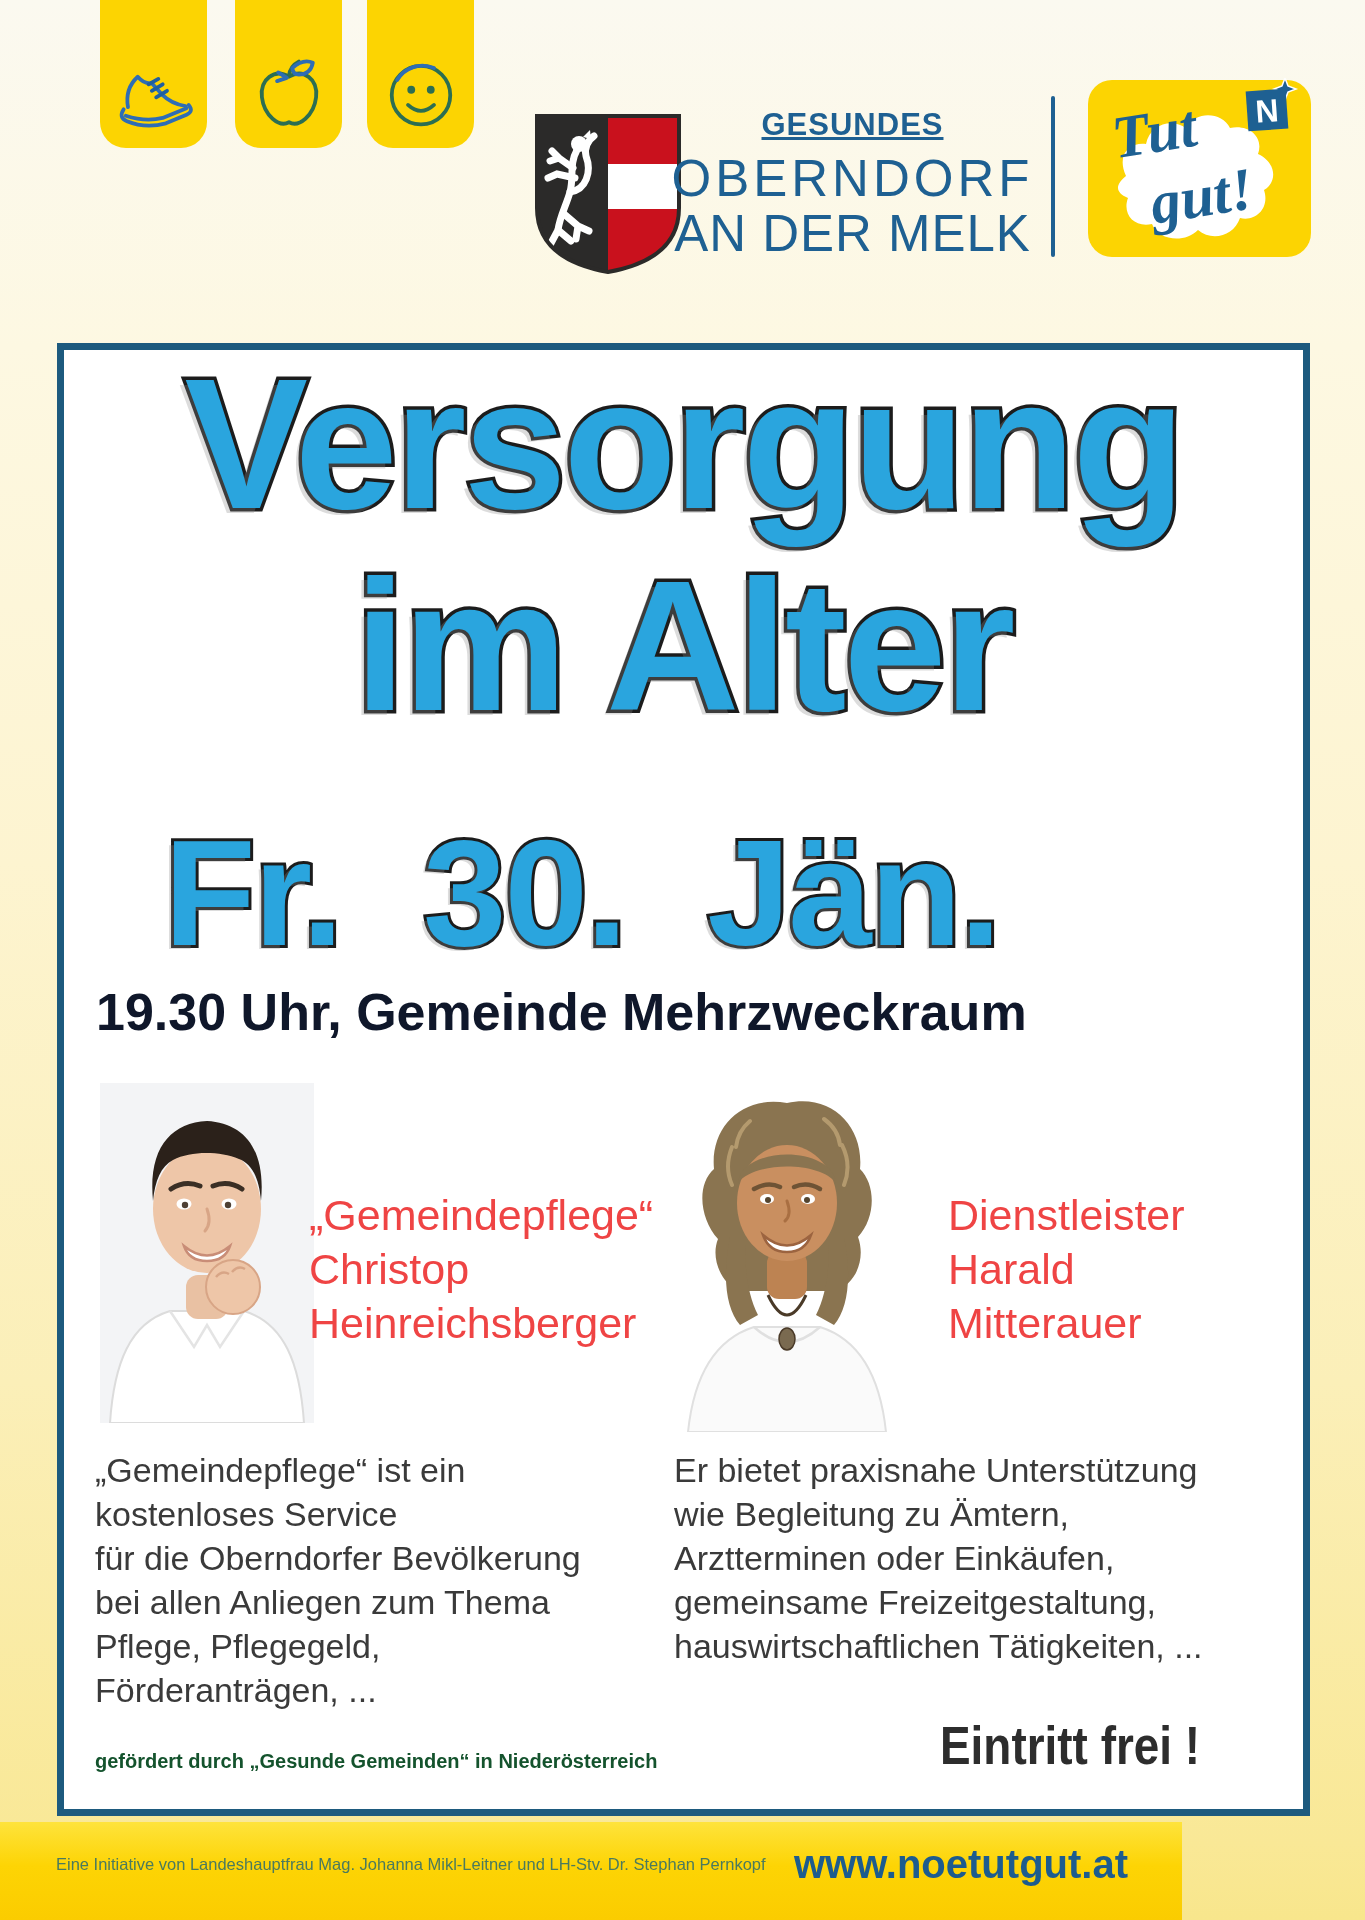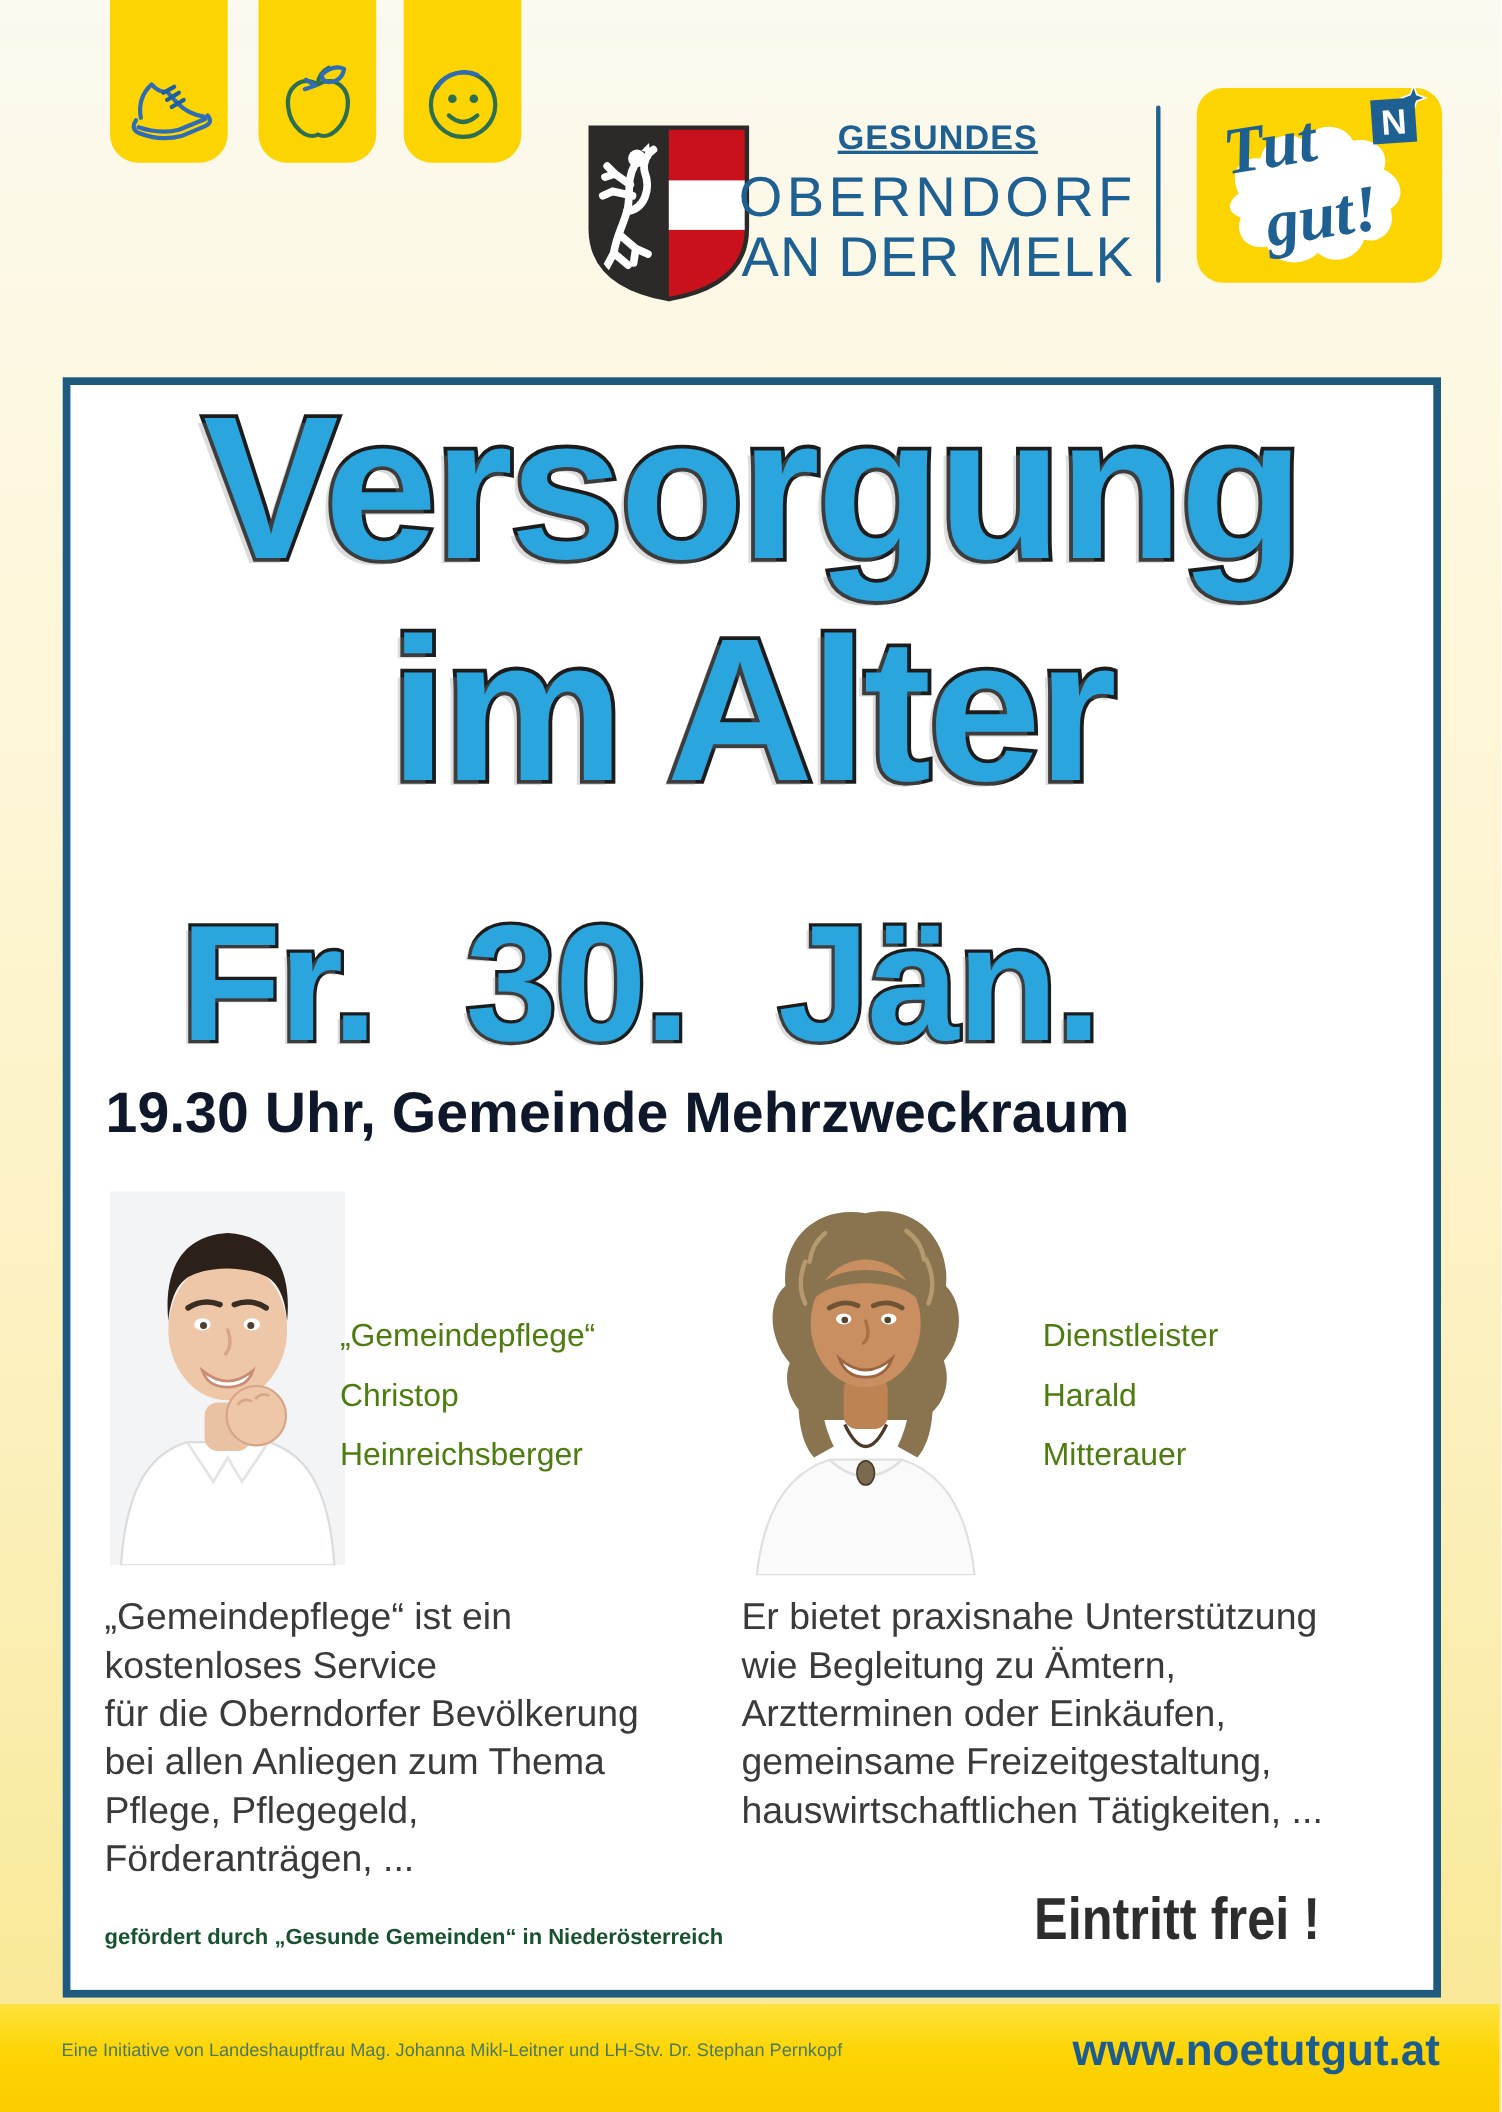--- a/index.html
+++ b/index.html
@@ -37,31 +37,31 @@
   .title1{top:2px;}
   .title2{top:204px;}
   .date{position:absolute; left:100px; top:468px; font-weight:bold; font-size:150px; line-height:150px;
         letter-spacing:-2px; word-spacing:42px; color:#2aa5de;
         -webkit-text-stroke:6px #1c1c1c; paint-order:stroke fill;
         text-shadow:-5px 4px 0 rgba(140,140,140,0.30); white-space:nowrap;}
   .timeloc{position:absolute; left:32px; top:632px; font-size:52px; font-weight:bold; color:#0f172a; white-space:nowrap;}
   .photo{position:absolute;}
   .photo1{left:36px; top:733px; width:214px; height:340px;}
   .photo2{left:608px; top:737px; width:230px; height:345px;}
-  .spk-label{position:absolute; font-size:29px; line-height:54px; color:#4d7c0f; white-space:pre-line;}
+  .spk-label{position:absolute; font-size:43px; line-height:54px; color:#ef4444; white-space:pre-line;}
   .label1{left:245px; top:838px;}
   .label2{left:884px; top:838px;}
   .para{position:absolute; font-size:34px; line-height:44px; color:#3a3a3a; white-space:pre-line;}
   .para1{left:31px; top:1098px;}
   .para2{left:610px; top:1098px;}
   .funding{position:absolute; left:31px; top:1400px; font-size:20px; font-weight:bold; color:#14532d; white-space:nowrap;}
   .admission{position:absolute; left:876px; top:1364px; font-size:54px; font-weight:bold; color:#2d2d2d;
              transform:scaleX(0.85); transform-origin:left top; white-space:nowrap;}
   
-  .footerbar{position:absolute; left:0; top:1822px; width:1363px; height:98px;
+  .footerbar{position:absolute; left:0; top:1822px; width:1182px; height:98px;
              background:linear-gradient(180deg,#fee33c 0%,#fdd404 45%,#fbcc00 100%);}
   .initiative{position:absolute; left:56px; top:33px; font-size:16.5px; color:#4b7a5e; white-space:nowrap;}
   .website{position:absolute; right:54px; top:20px; font-size:40px; font-weight:bold; color:#1d5c8e; white-space:nowrap;}
 </style>
 </head>
 <body>
 
 <div class="page">
 
   <div class="tile tile1">

